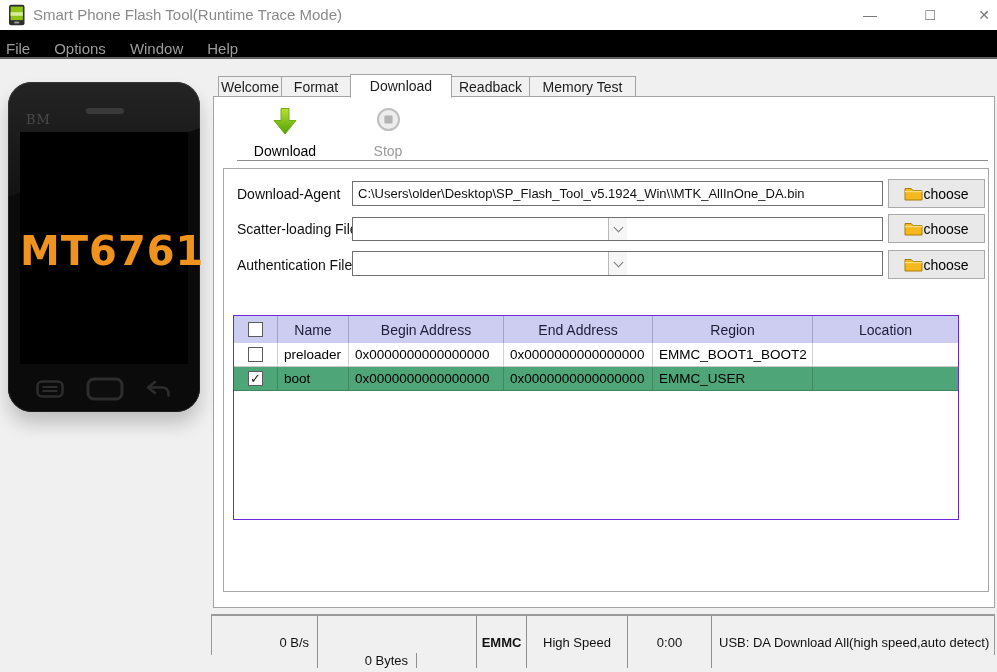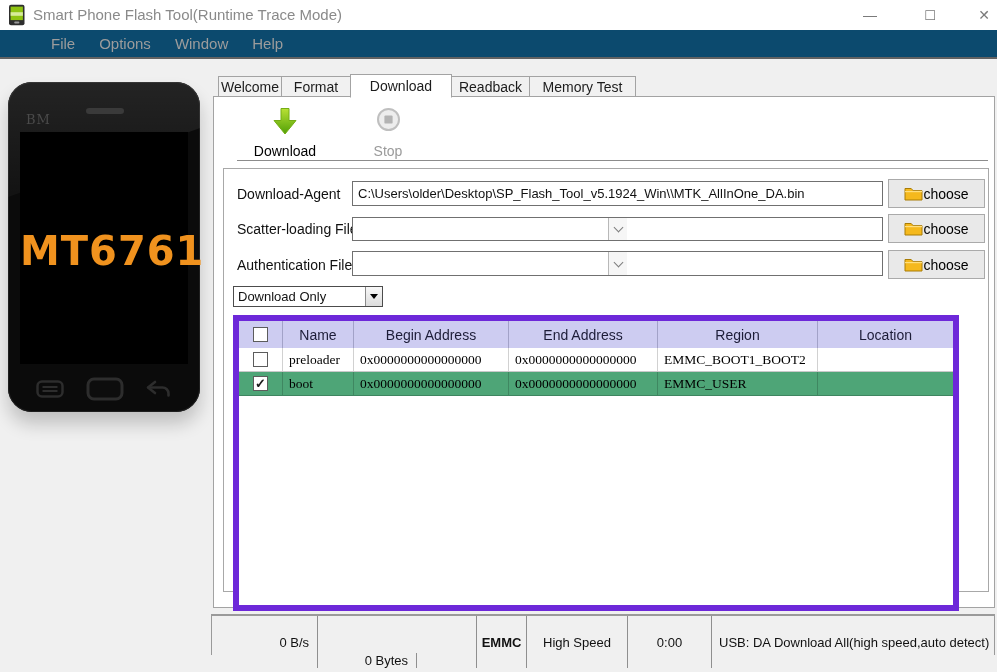--- a/index.html
+++ b/index.html
@@ -16,22 +16,22 @@
   .titlebar { left:0; top:0; width:997px; height:30px; background:#ffffff; }
   .app-icon { left:8px; top:4px; width:18px; height:22px; }
   .title-text { left:33px; top:6px; font-size:15px; color:#8a8a8a; white-space:nowrap; }
   .win-btn { top:0; width:36px; height:30px; display:flex; align-items:center; justify-content:center;
              color:#7a7a7a; font-size:14px; }
   .win-min { left:852px; }
   .win-max { left:912px; font-size:13px; }
   .win-close { left:966px; }
 
   
-  .menubar { left:0; top:30px; width:997px; height:29px; background:#0c4a6e;
-             border-bottom:2px solid #626262; display:flex; align-items:center;padding-left:45px; }
+  .menubar { left:0; top:30px; width:997px; height:29px; background:#000000;
+             border-bottom:2px solid #626262; display:flex; align-items:flex-end; }
   .menu-item { padding:0 12px; font-size:15px; color:#9c9c9c; }
   .menu-item:first-child { padding-left:6px; }
 
   
   .phone { left:8px; top:82px; width:192px; height:330px; background:#0b0b0b;
            border-radius:24px; box-shadow:0 12px 18px rgba(0,0,0,0.20), inset 0 0 0 1px #1f1f1f;padding-left:44px; }
   .phone-gloss { left:0; top:0; width:192px; height:115px; border-radius:24px 24px 0 0;
                  background:linear-gradient(to bottom, rgba(255,255,255,0.10), rgba(255,255,255,0.03));
                  clip-path:polygon(0 0,100% 0,100% 40%,0 100%); }
   .phone-bm { left:18px; top:30px; font-family:"DejaVu Serif",serif; font-size:13px;
@@ -85,26 +85,26 @@
 
   .mode-select { left:233px; top:286px; width:150px; height:21px; border:1px solid #4c4c4c;
                  background:#fff; display:flex; align-items:center; font-size:13px; z-index:6; }
   .mode-text { flex:1; padding-left:4px; white-space:nowrap; }
   .mode-arrow { width:17px; height:100%; background:linear-gradient(#f8f8f8,#dcdcdc);
                 border-left:1px solid #8a8a8a; display:flex; align-items:center; justify-content:center; }
   .tri-down { width:0; height:0; border-left:4px solid transparent; border-right:4px solid transparent;
               border-top:5px solid #000; }
 
   
-  .table { left:233px; top:315px; width:726px; height:296px; border:6px solid #6d28d9;
+  .table { left:233px; top:315px; width:726px; height:205px; border:1px solid #6d28d9;
            background:#fff; z-index:6; }
   .thead { display:flex; height:27px; background:#cdccf1; }
   .th { border-right:1px solid #a2a2c8; display:flex; align-items:center; justify-content:center;
         font-size:14px; color:#1d1d38; }
-  .trow { display:flex; height:24px; background:#fff; border-bottom:1px solid #c9c9c9; font-size:13.5px;font-family:Liberation Serif, serif; }
+  .trow { display:flex; height:24px; background:#fff; border-bottom:1px solid #c9c9c9; font-size:13.5px; }
   .trow.selected { background:#4ea577; border-bottom:1px solid #3e8560; }
   .td { border-right:1px solid rgba(0,0,0,0.18); display:flex; align-items:center;
         padding-left:6px; overflow:hidden; white-space:nowrap; color:#000; }
   .c-check { width:44px; justify-content:center; padding-left:0; }
   .c-name { width:71px; }
   .c-begin { width:155px; }
   .c-end { width:149px; }
   .c-region { width:160px; }
   .c-loc { flex:1; border-right:none; }
   .th.c-check { width:44px; } .th.c-name { width:71px; } .th.c-begin { width:155px; }
@@ -239,26 +239,20 @@
       </span>
   </div>
   <div class="abs choose-btn" style="top:250px;">
     <svg width="19" height="15" viewBox="0 0 19 15">
       <path d="M1 2.5 h6.2 l2 2.2 H18 v9.3 H1 z" fill="#f5b91d" stroke="#a97c06" stroke-width="1"></path>
       <path d="M1 5.6 H18" stroke="#ffdf7e" stroke-width="1.2"></path>
     </svg>
     <span>choose</span>
   </div>
 
-  <div class="abs mode-select">
-    <span class="mode-text">Download Only</span>
-    <span class="mode-arrow">
-        <span class="tri-down"></span>
-      </span>
-  </div>
 
   <div class="abs table">
     <div class="thead">
       <div class="th c-check">
         <span class="cb"></span>
       </div>
       <div class="th c-name">Name</div>
       <div class="th c-begin">Begin Address</div>
       <div class="th c-end">End Address</div>
       <div class="th c-region">Region</div>

